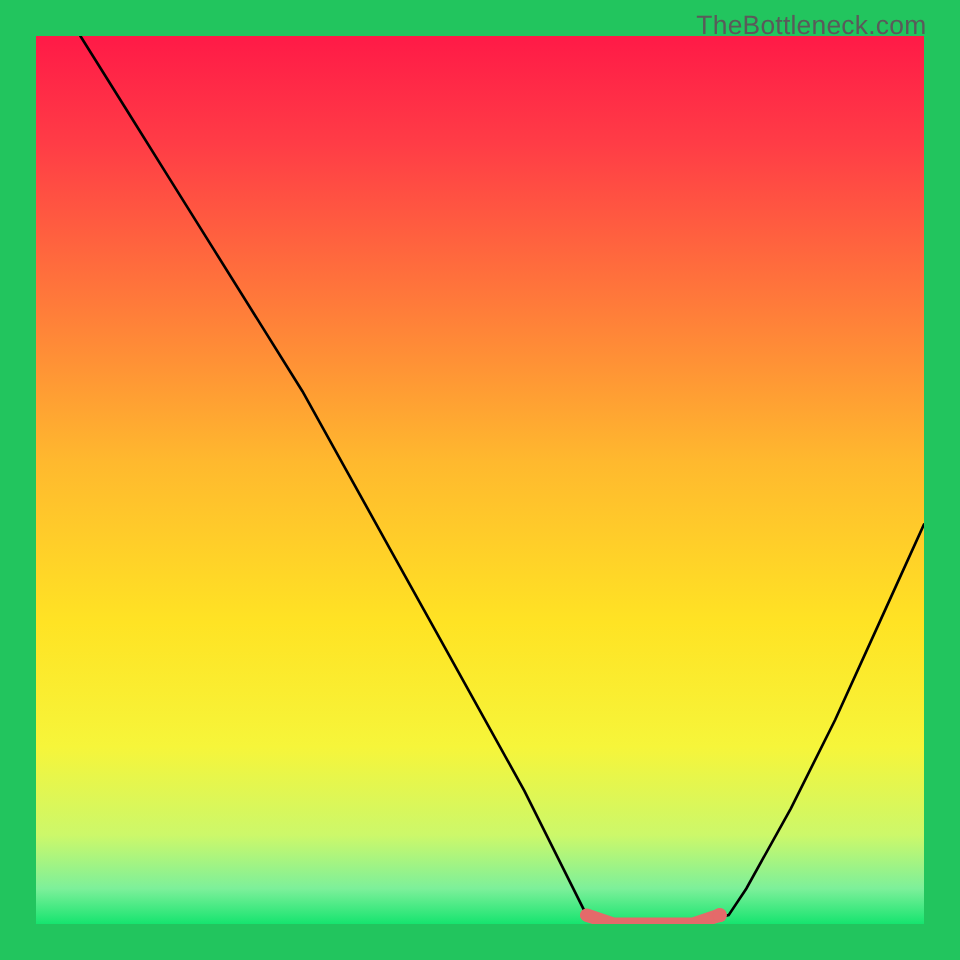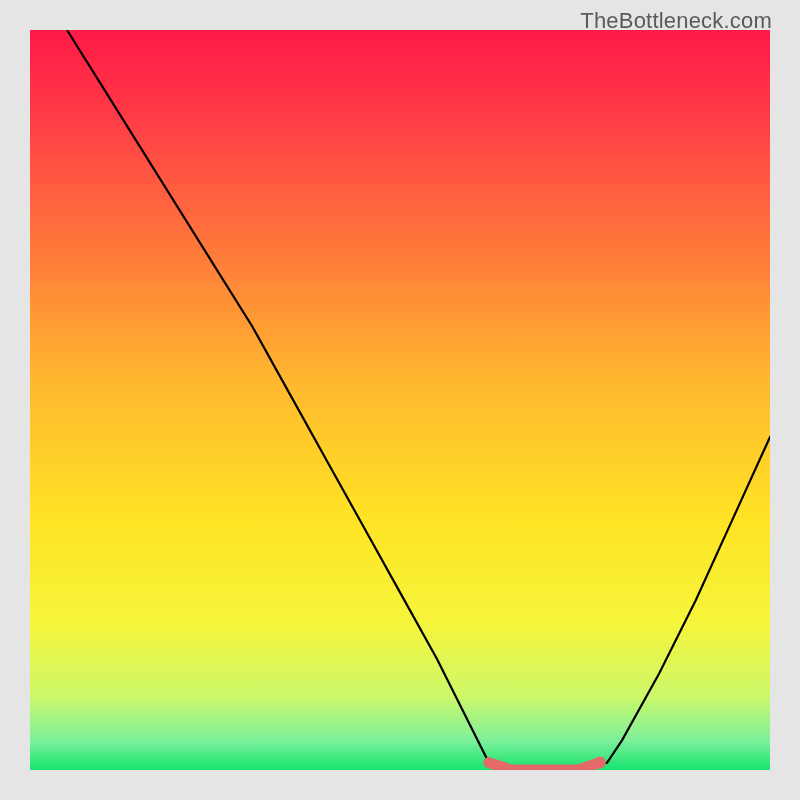--- a/index.html
+++ b/index.html
@@ -9,21 +9,21 @@
     height: 800px;
     background: #000;
     overflow: hidden;
   }
   .frame {
     position: absolute;
     left: 0;
     top: 0;
     width: 800px;
     height: 800px;
-    background: #e5e5e5;
+    background: #22c55e;
   }
   .plot {
     position: absolute;
     left: 30px;
     top: 30px;
     width: 740px;
     height: 740px;
   }
   .grad {
     width: 100%;

